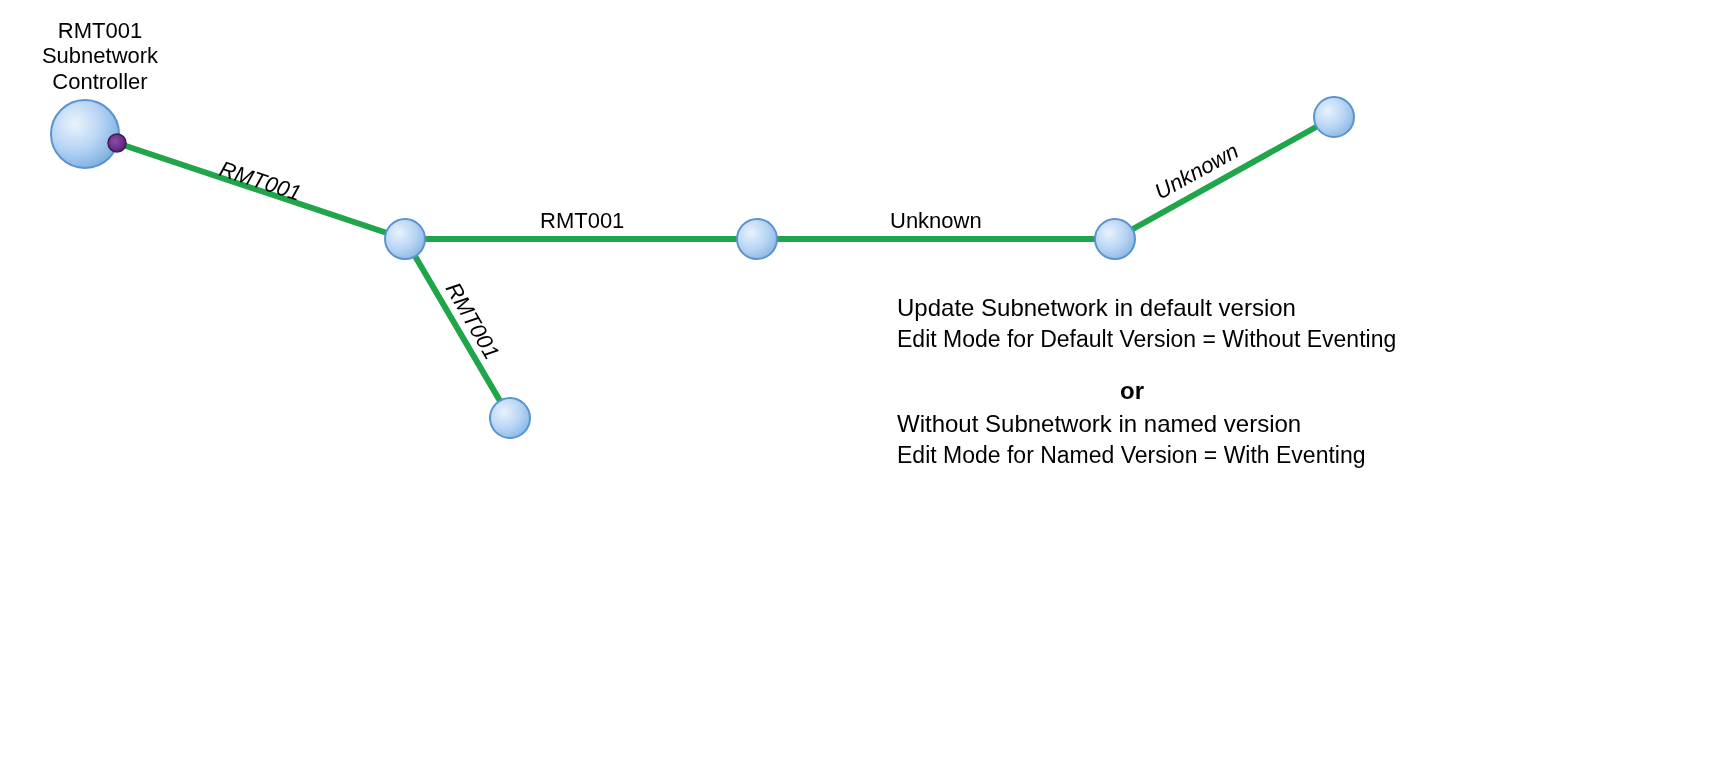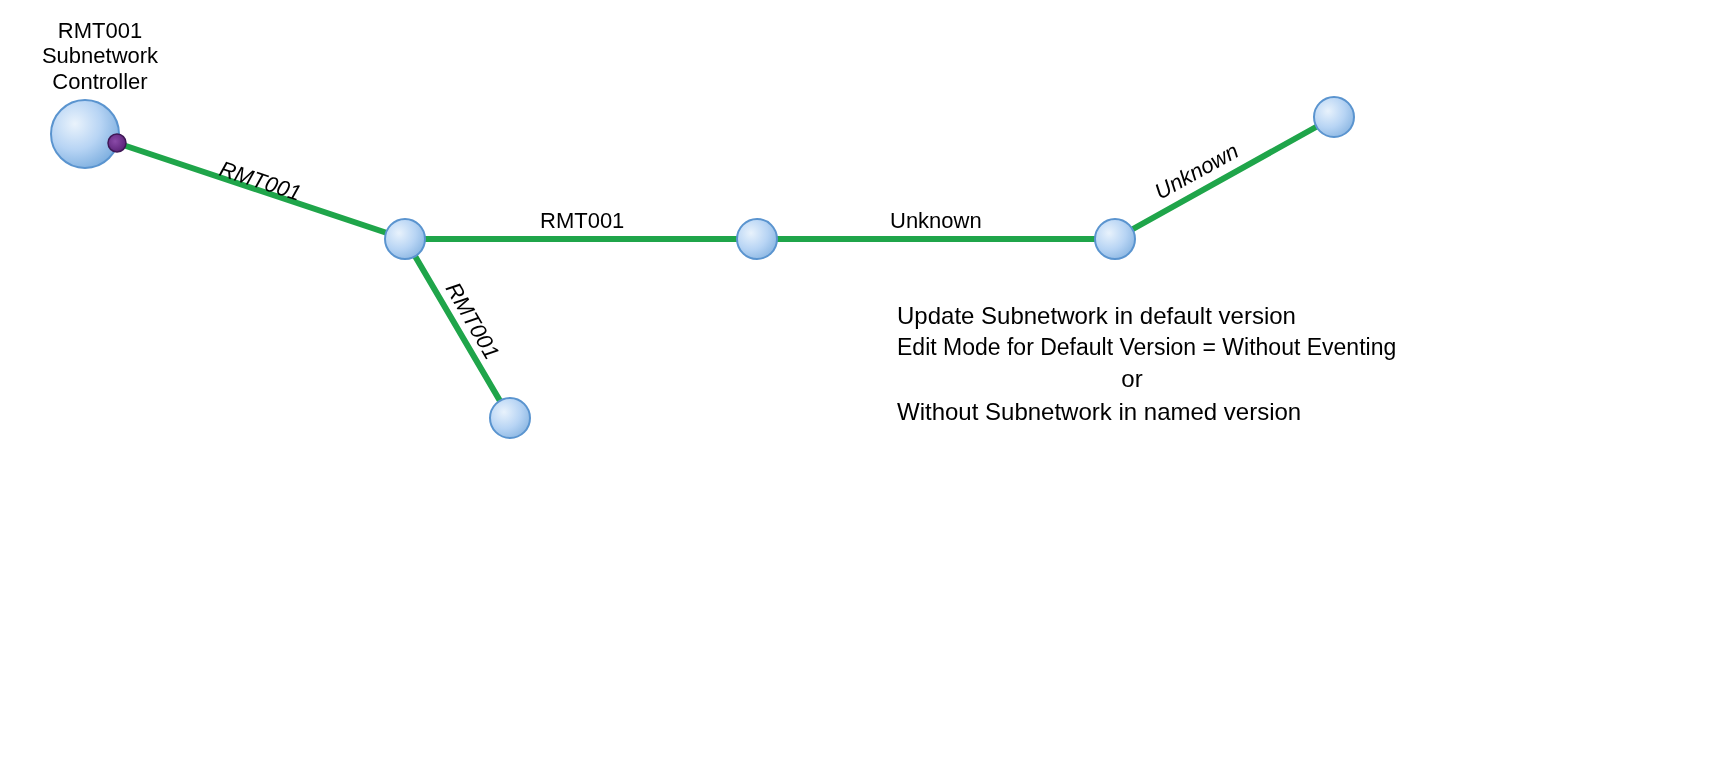--- a/index.html
+++ b/index.html
@@ -34,39 +34,40 @@
     font-family: Arial, Helvetica, sans-serif;
   }
   .edge-label-flat {
     font-size: 22px;
     fill: #000;
     font-family: Arial, Helvetica, sans-serif;
   }
   .info-block {
     position: absolute;
     left: 897px;
-    top: 300px;
+    top: 292px;
     width: 820px;
     color: #000;
   }
   .info-line {
     font-size: 24px;
     line-height: 1.35;
   }
   .info-bold {
     font-size: 23px;
     font-weight: 400;
     line-height: 1.35;
   }
   .info-or {
     font-size: 24px;
-    font-weight: 400;
+    font-weight: 700;
     text-align: center;
     width: 470px;
     line-height: 1.35;
+    margin-top: 20px;
   }
 </style>
 </head>
 <body>
 
 <div class="controller-label">
   <span>RMT001</span><br>
   <span>Subnetwork</span><br>
   <span>Controller</span>
 </div>
@@ -121,13 +122,14 @@
 
     <circle cx="1334" cy="117" r="20" fill="url(#nodeGrad)" stroke="#5a94cf" stroke-width="2"></circle>
   </g>
 </svg>
 
 <div class="info-block">
   <div class="info-line">Update Subnetwork in default version</div>
   <div class="info-bold">Edit Mode for Default Version = Without Eventing</div>
   <div class="info-or">or</div>
   <div class="info-line">Without Subnetwork in named version</div>
+  <div class="info-bold">Edit Mode for Named Version = With Eventing</div>
 </div>
 
 </body></html>

